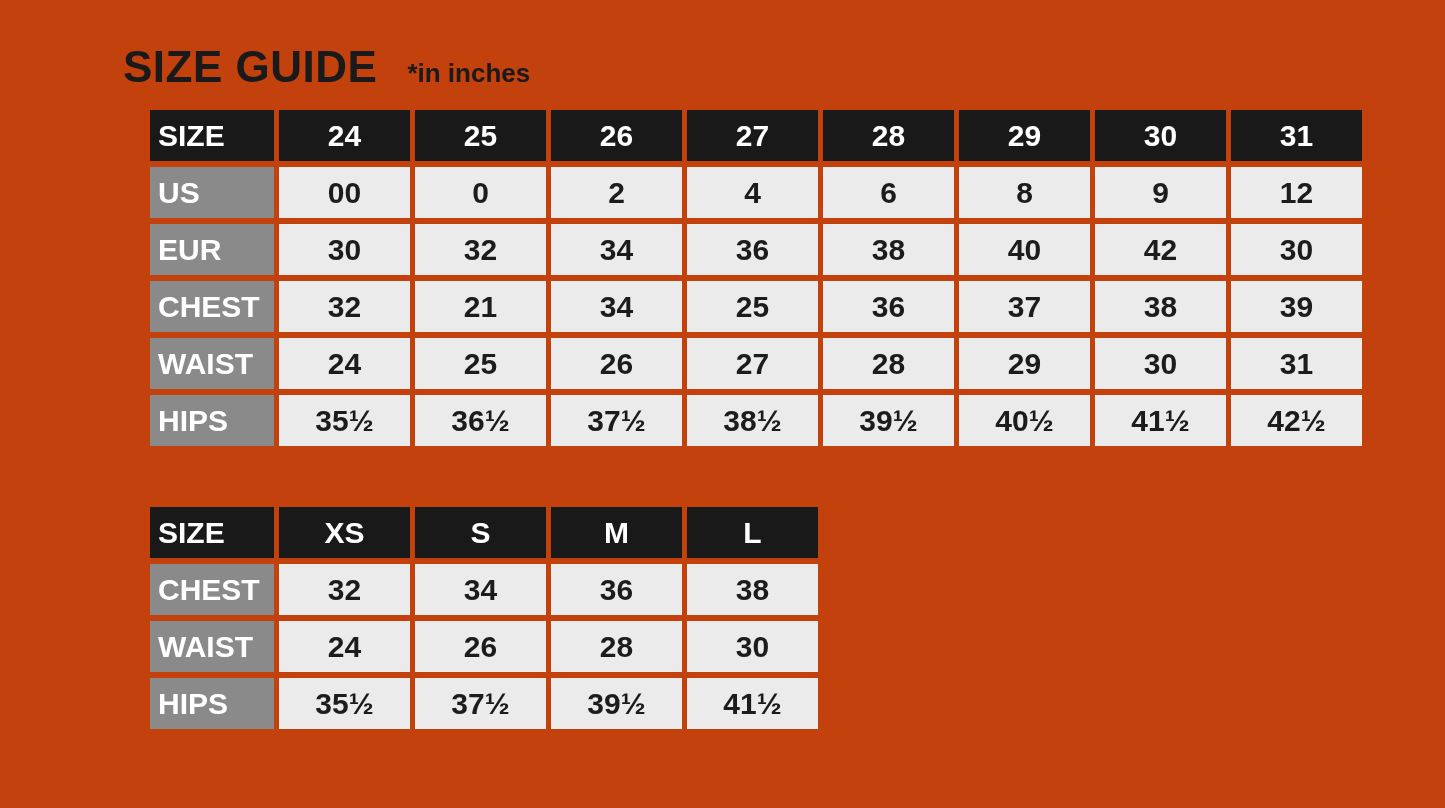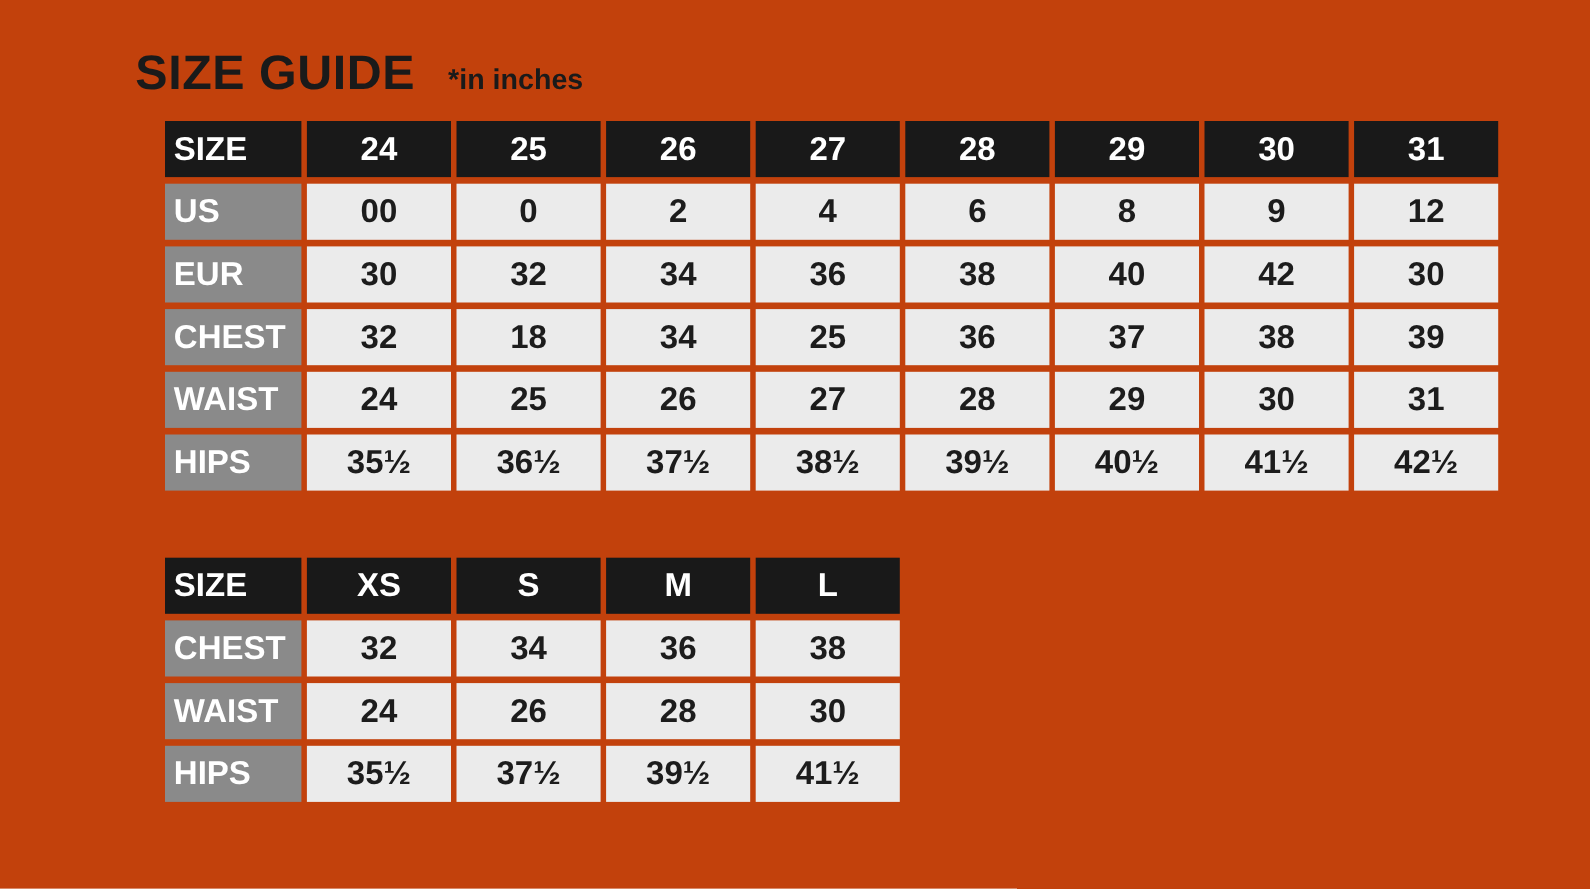--- a/index.html
+++ b/index.html
@@ -87,21 +87,21 @@
       <div class="cell data">36</div>
       <div class="cell data">38</div>
       <div class="cell data">40</div>
       <div class="cell data">42</div>
       <div class="cell data">30</div>
     </div>
 
     <div class="trow">
       <div class="cell rowlabel">CHEST</div>
       <div class="cell data">32</div>
-      <div class="cell data">18</div>
+      <div class="cell data">21</div>
       <div class="cell data">34</div>
       <div class="cell data">25</div>
       <div class="cell data">36</div>
       <div class="cell data">37</div>
       <div class="cell data">38</div>
       <div class="cell data">39</div>
     </div>
 
     <div class="trow">
       <div class="cell rowlabel">WAIST</div>

